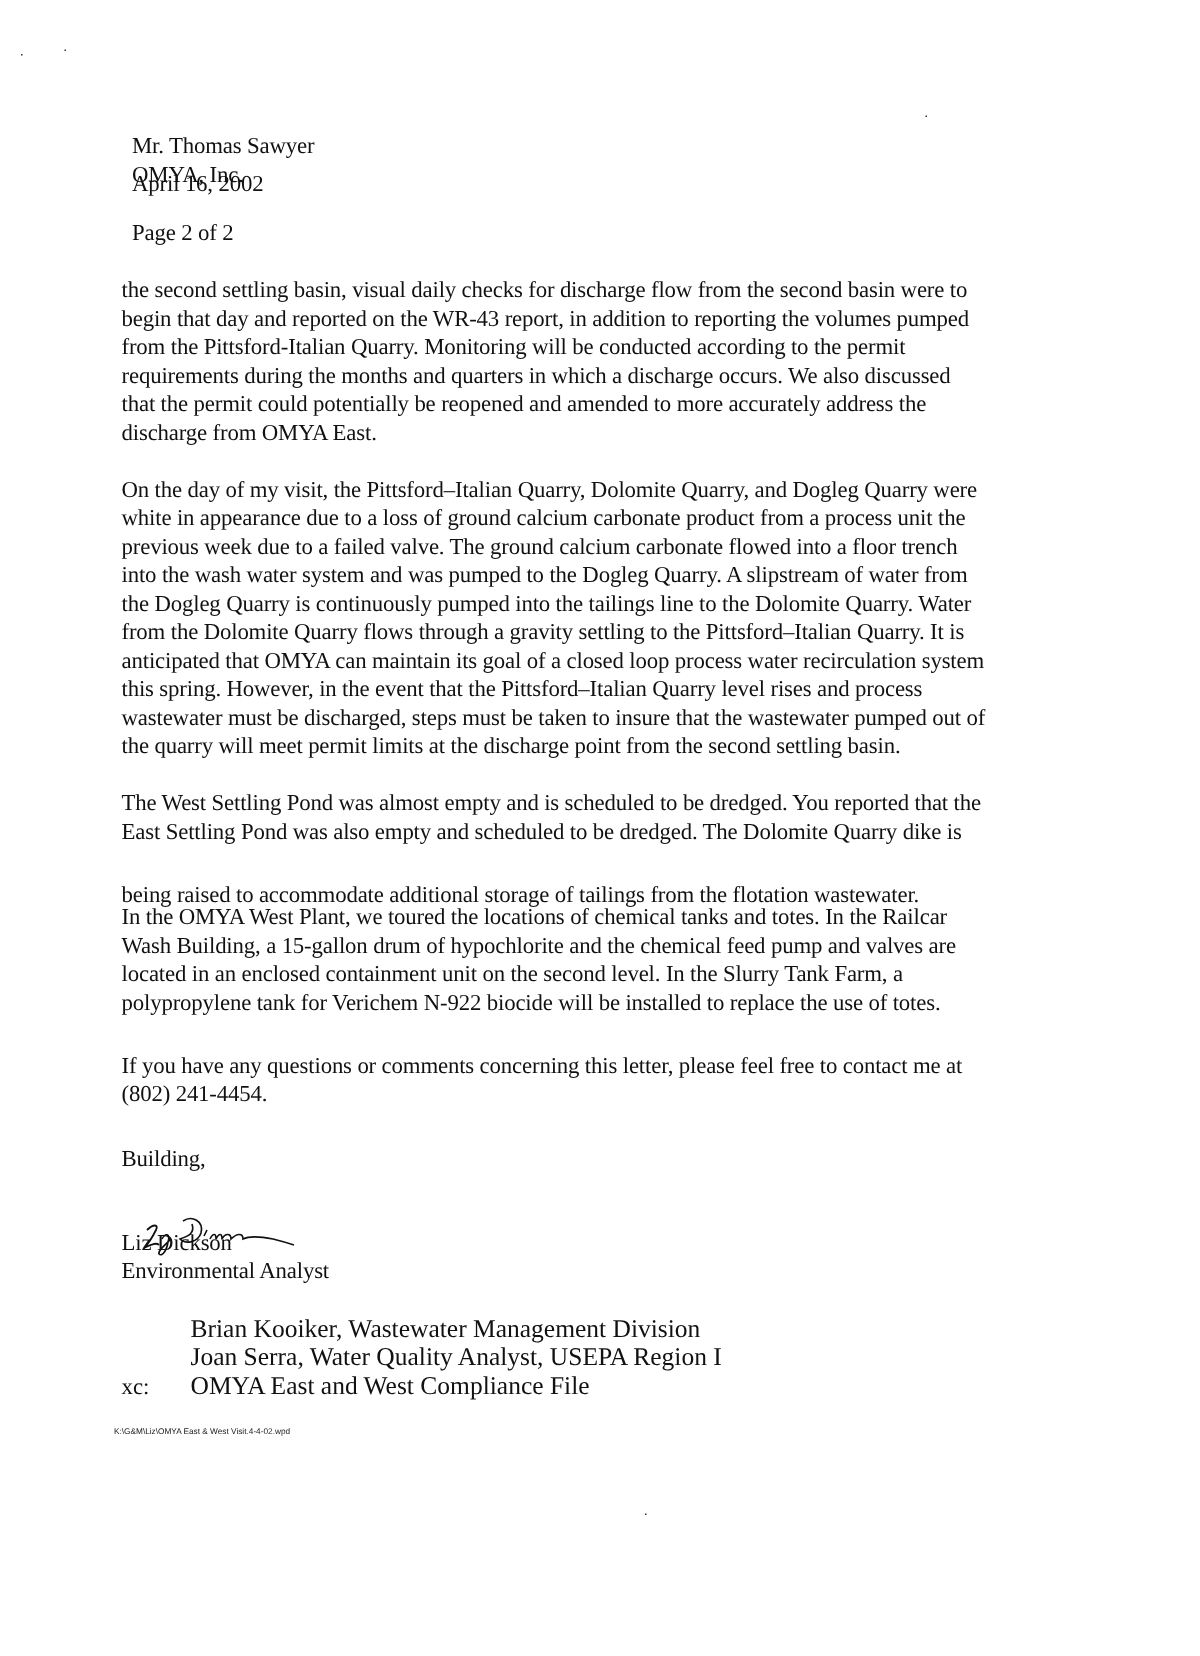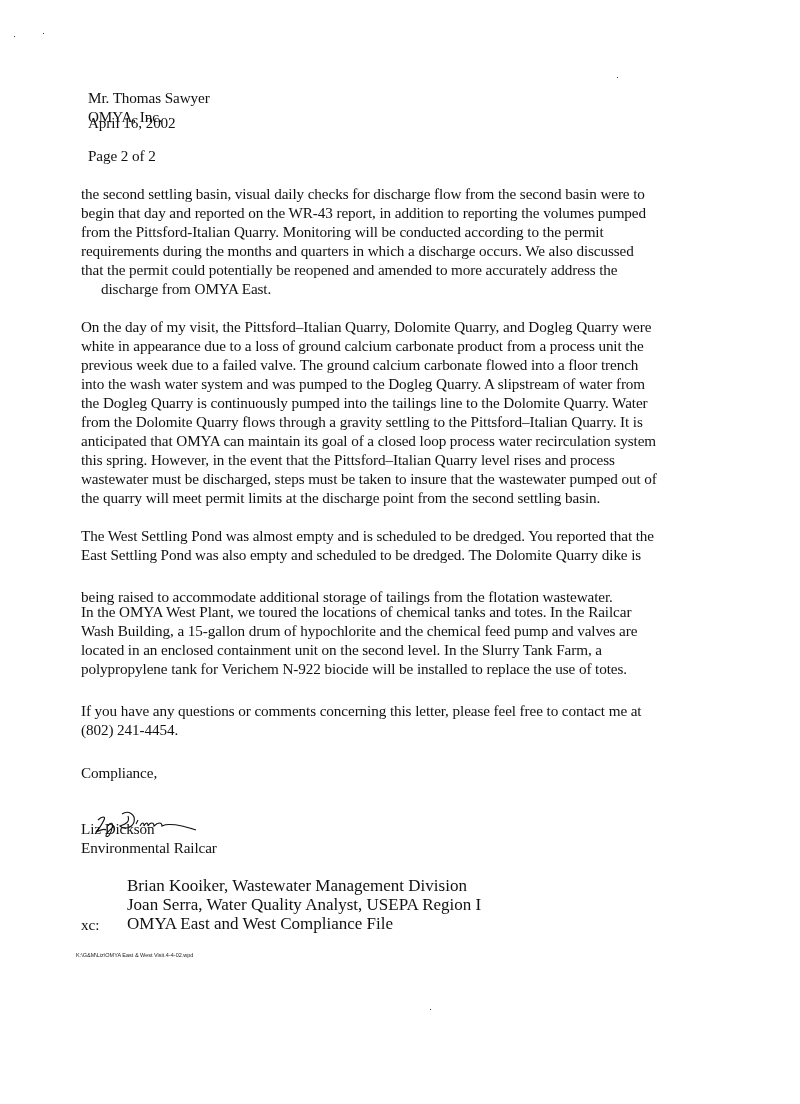--- a/index.html
+++ b/index.html
@@ -30,21 +30,21 @@
     <div class="line hdr" style="top:113px;">April 16, 2002</div>
     <div class="line hdr" style="top:146px;">Page 2 of 2</div>
   </div>
 
   <div>
     <div class="line" style="top:184px;">the second settling basin, visual daily checks for discharge flow from the second basin were to</div>
     <div class="line" style="top:203px;">begin that day and reported on the WR-43 report, in addition to reporting the volumes pumped</div>
     <div class="line" style="top:222px;">from the Pittsford-Italian Quarry.  Monitoring will be conducted according to the permit</div>
     <div class="line" style="top:241px;">requirements during the months and quarters in which a discharge occurs.  We also discussed</div>
     <div class="line" style="top:260px;">that the permit could potentially be reopened and amended to more accurately address the</div>
-    <div class="line" style="top:279px;margin-left:20px;">discharge from OMYA East.</div>
+    <div class="line" style="top:279px;">discharge from OMYA East.</div>
   </div>
 
   <div>
     <div class="line" style="top:317px;">On the day of my visit, the Pittsford–Italian Quarry, Dolomite Quarry, and Dogleg Quarry were</div>
     <div class="line" style="top:336px;">white in appearance due to a loss of ground calcium carbonate product from a process unit the</div>
     <div class="line" style="top:355px;">previous week due to a failed valve.  The ground calcium carbonate flowed into a floor trench</div>
     <div class="line" style="top:374px;">into the wash water system and was pumped to the Dogleg Quarry.  A slipstream of water from</div>
     <div class="line" style="top:393px;">the Dogleg Quarry is continuously pumped into the tailings line to the Dolomite Quarry.  Water</div>
     <div class="line" style="top:412px;">from the Dolomite Quarry flows through a gravity settling to the Pittsford–Italian Quarry.  It is</div>
     <div class="line" style="top:431px;">anticipated that OMYA can maintain its goal of a closed loop process water recirculation system</div>
@@ -65,29 +65,29 @@
     <div class="line" style="top:640px;">located in an enclosed containment unit on the second level.  In the Slurry Tank Farm, a</div>
     <div class="line" style="top:659px;">polypropylene tank for Verichem N-922 biocide will be installed to replace the use of totes.</div>
   </div>
 
   <div>
     <div class="line" style="top:701px;">If you have any questions or comments concerning this letter, please feel free to contact me at</div>
     <div class="line" style="top:720px;">(802) 241-4454.</div>
   </div>
 
   <div>
-    <div class="line" style="top:763px;">Compliance,</div>
+    <div class="line" style="top:763px;">Building,</div>
     <svg class="sig" viewBox="0 0 110 36">
       <path d="M6 14 C10 10, 14 10, 12 14 C10 18, 6 24, 4 26 C8 24, 12 22, 14 24" fill="none" stroke="#111" stroke-width="1.2"></path>
       <path d="M16 20 C18 16, 22 16, 20 22 C19 28, 16 32, 14 30 C13 28, 18 24, 22 20" fill="none" stroke="#111" stroke-width="1.1"></path>
       <path d="M30 8 C36 4, 44 8, 42 16 C40 22, 32 24, 28 20 C34 18, 38 16, 36 10" fill="none" stroke="#111" stroke-width="1.1"></path>
       <path d="M44 18 L46 14 M48 20 C50 16, 52 16, 52 20 C54 16, 56 16, 56 20 C58 16, 62 16, 62 20 C66 16, 70 16, 70 20 C74 18, 80 18, 90 20 C94 21, 98 22, 104 24" fill="none" stroke="#111" stroke-width="1.1"></path>
     </svg>
     <div class="line" style="top: 819px;">Liz Dickson</div>
-    <div class="line" style="top: 838px;">Environmental Railcar</div>
+    <div class="line" style="top: 838px;">Environmental Analyst</div>
   </div>
 
   <div>
     <div class="xc-label" style="top:915px;">xc:</div>
     <div class="xc-line" style="top:876px;">Brian Kooiker, Wastewater Management Division</div>
     <div class="xc-line" style="top:895px;">Joan Serra, Water Quality Analyst, USEPA Region I</div>
     <div class="xc-line" style="top:914px;">OMYA East and West Compliance File</div>
   </div>
 
   <div class="footer-path">K:\G&amp;M\Liz\OMYA East &amp; West Visit.4-4-02.wpd</div>

